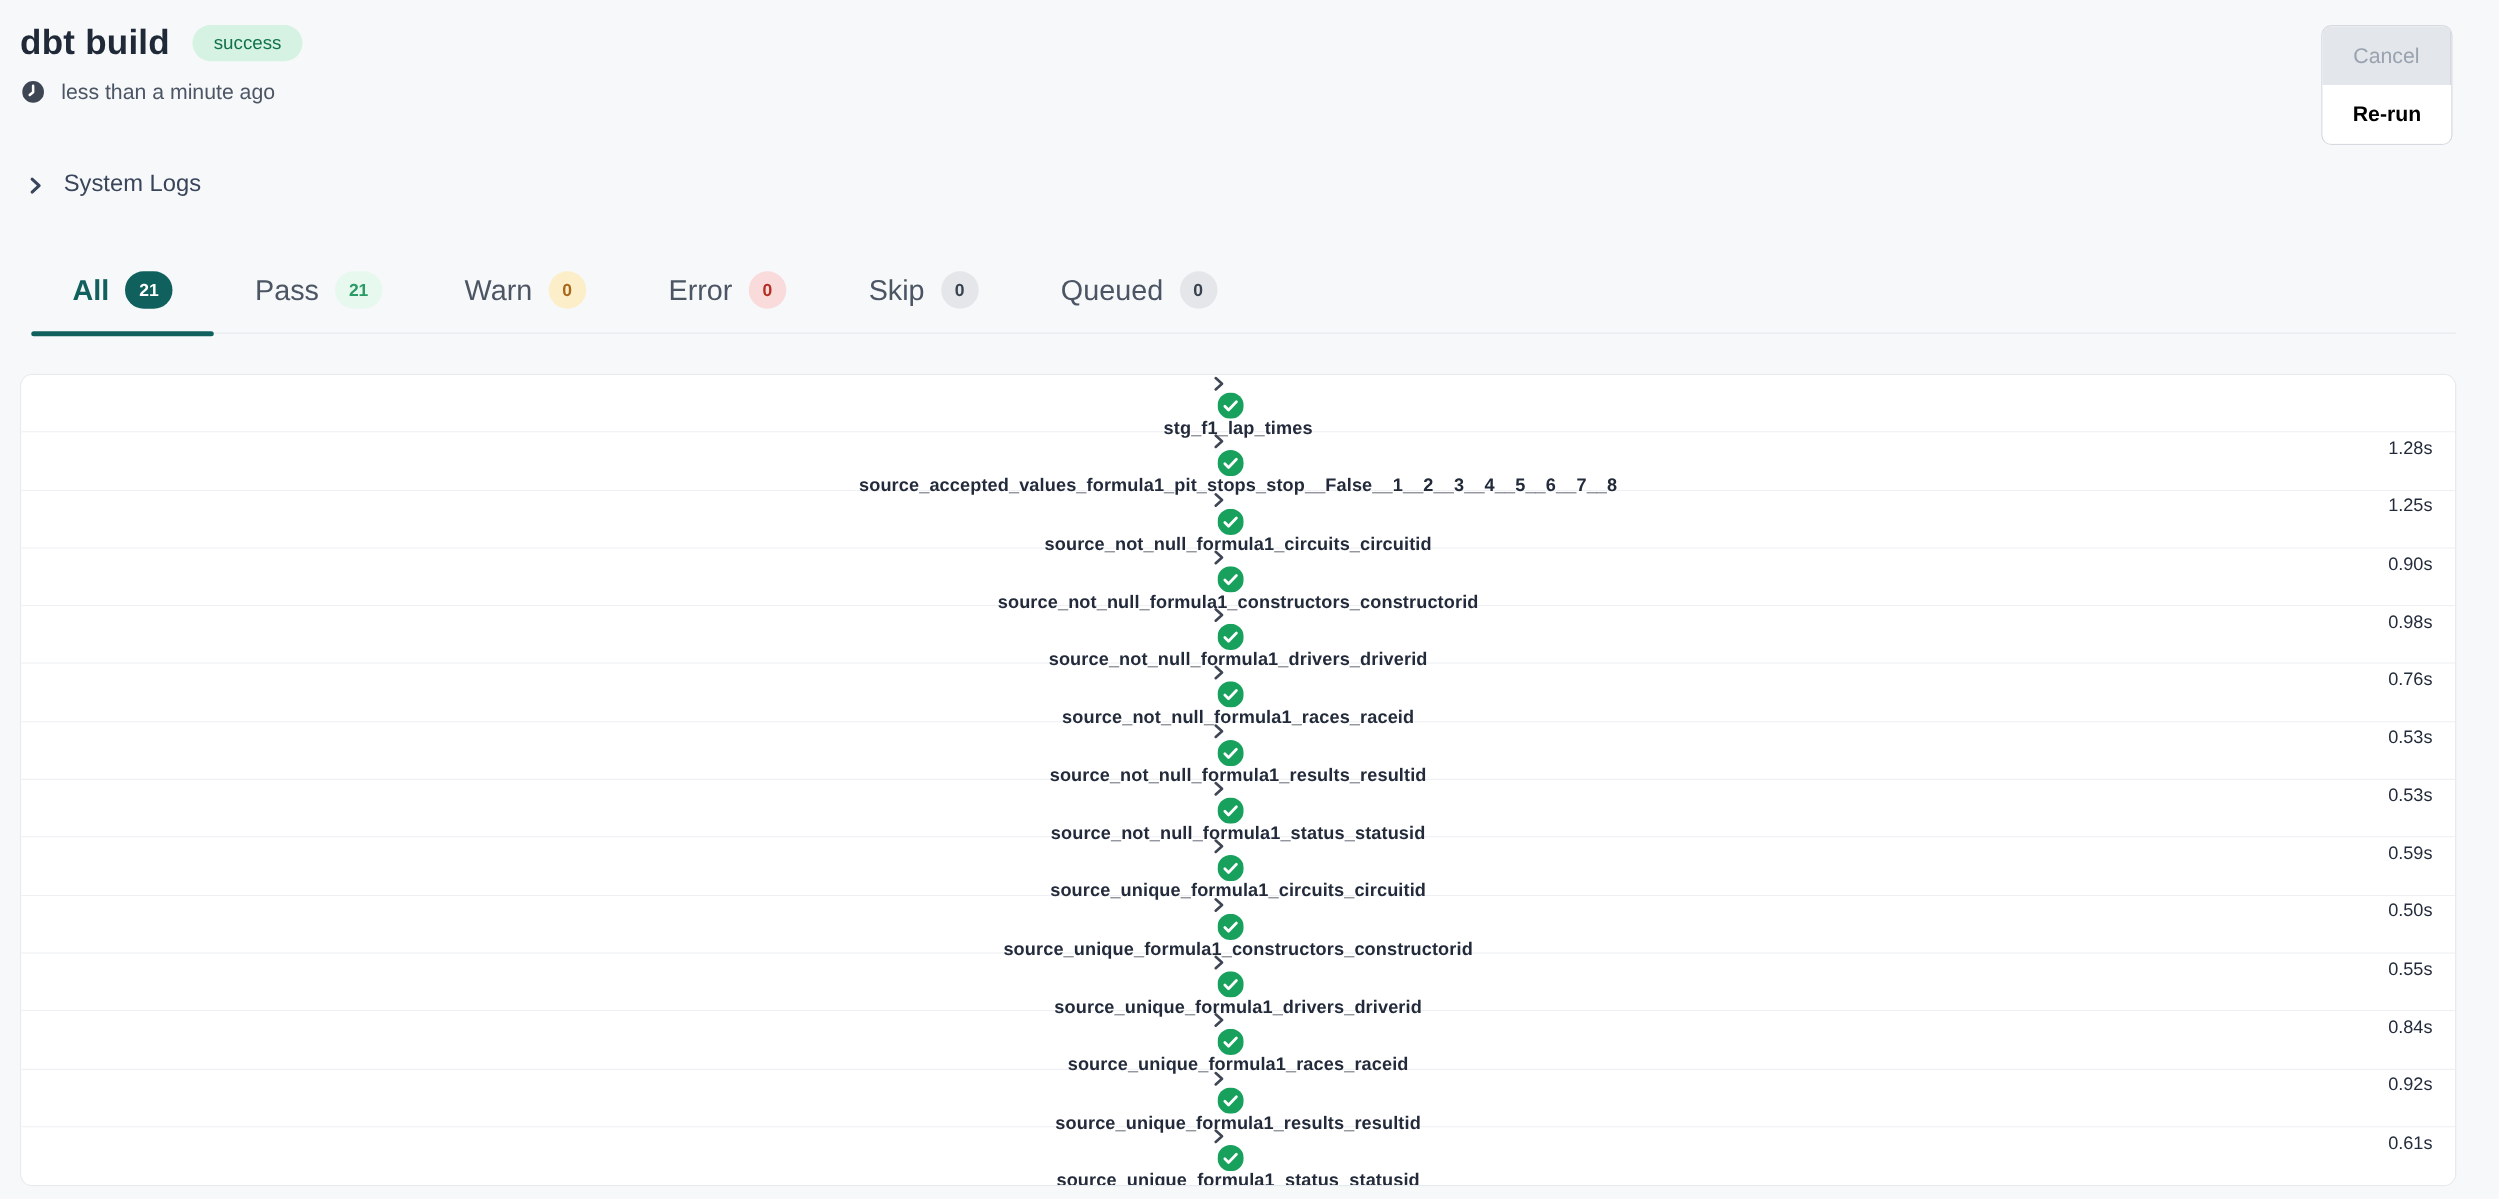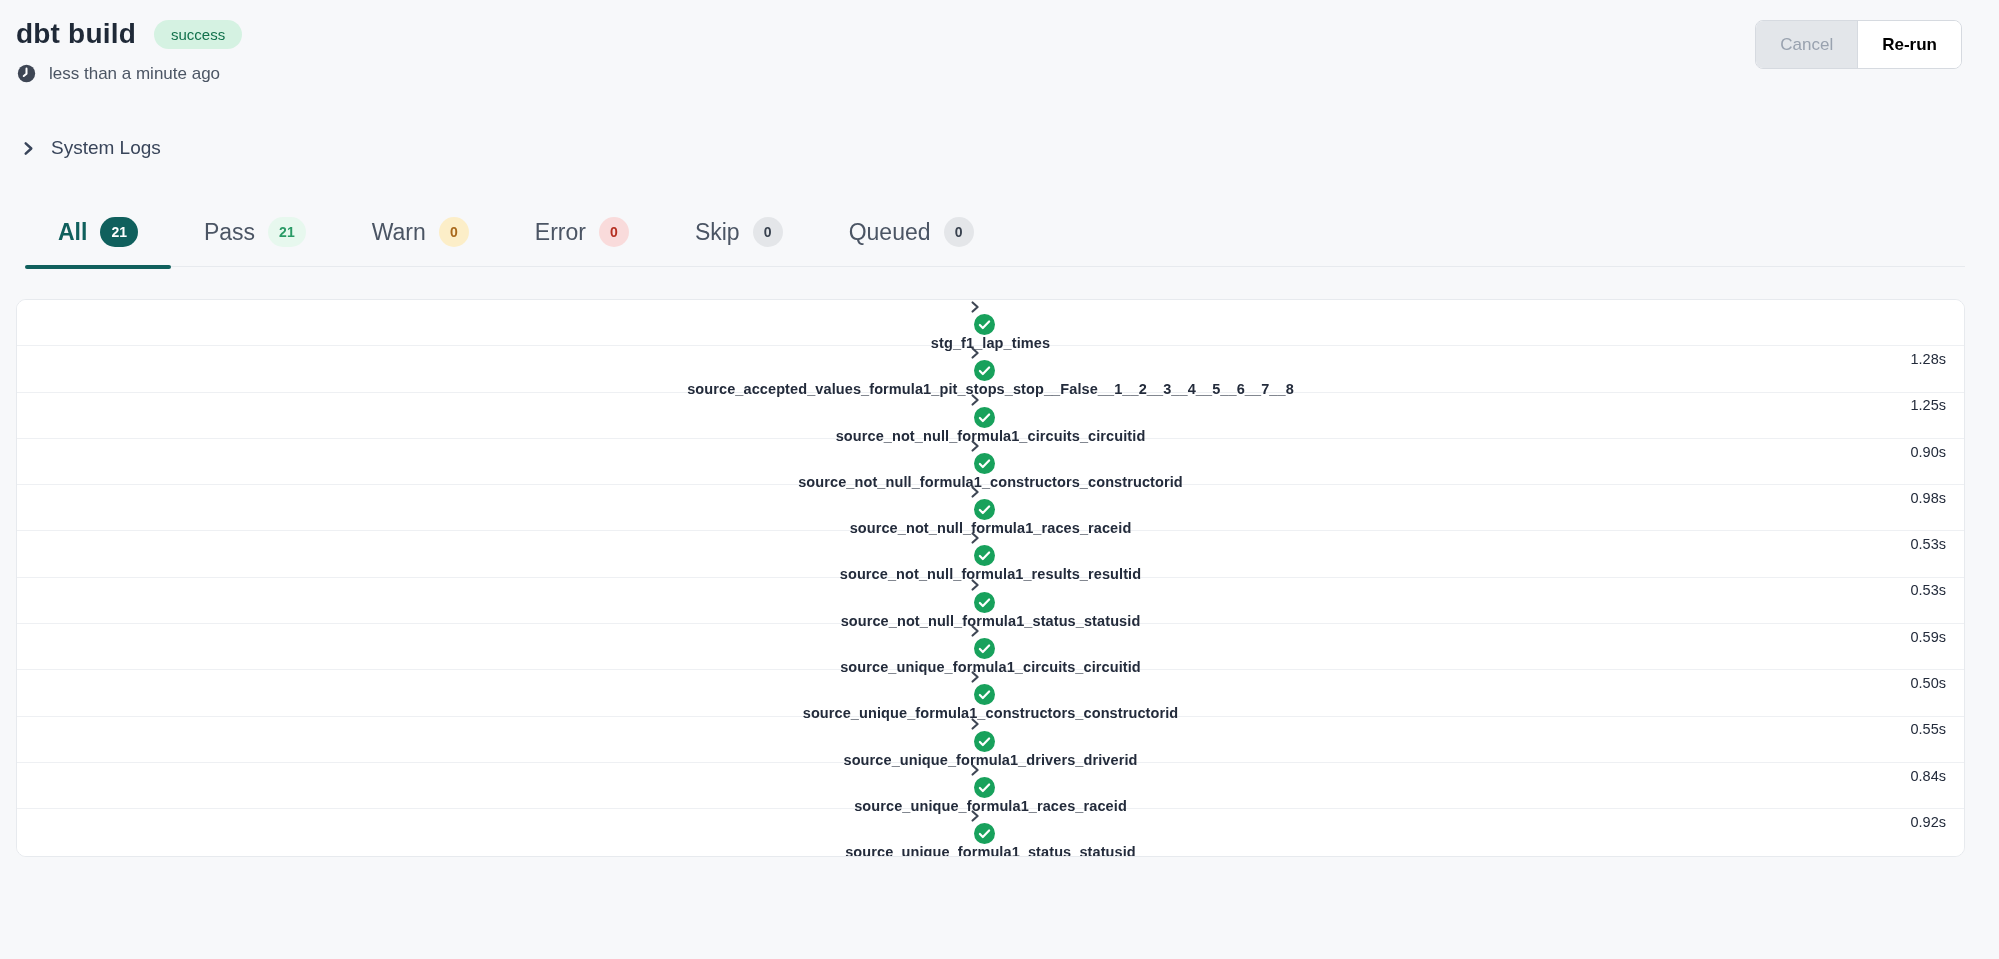--- a/index.html
+++ b/index.html
@@ -17,21 +17,21 @@
   .title-row { display: flex; align-items: center; gap: 18px; }
   .page-title { font-size: 28px; font-weight: 700; color: #1f2937; letter-spacing: 0.2px; }
   .status-badge {
     background: #d5f2e2; color: #11714b;
     font-size: 15px; font-weight: 500;
     padding: 7px 17px; border-radius: 999px; line-height: 1;
   }
   .btn-group {
     position: absolute; top: 20px; right: 37px;
     display: flex; border: 1px solid #d6dae0; border-radius: 8px;
-    overflow: hidden; background: #fff;
+    overflow: hidden; background: #fff; flex-direction: column;
   }
   .btn {
     font-family: inherit; font-size: 17px; line-height: 1;
     padding: 15px 24px; border: none; cursor: pointer; background: transparent;
   }
   .btn-cancel { background: #e3e6ea; color: #99a2af; border-right: 1px solid #d6dae0; cursor: default; }
   .btn-rerun { background: #ffffff; color: #000000; font-weight: 600; }
 
   .meta { margin-top: 10px; }
   .meta-row { display: flex; align-items: center; gap: 13px; margin-left: 1px; height: 27px; color: #4b5564; font-size: 17px; }
@@ -225,20 +225,35 @@
     <span class="row-check">
       <svg viewBox="0 0 20 20" aria-hidden="true">
         <circle cx="10" cy="10" r="10" fill="#18a15c"></circle>
         <path d="M5.6 10.5l2.8 2.8 6-6.2" stroke="#ffffff" stroke-width="2.1" fill="none" stroke-linecap="round" stroke-linejoin="round"></path>
       </svg>
     </span>
     <span class="row-name">source_not_null_formula1_constructors_constructorid</span>
     <span class="row-duration">0.98s</span>
   </div>
 
+  <div class="row">
+    <span class="row-chevron">
+      <svg viewBox="0 0 16 16" aria-hidden="true">
+        <path d="M5.2 2.8l5.8 5.2-5.8 5.2" stroke="#3e4654" stroke-width="2.4" fill="none" stroke-linecap="round" stroke-linejoin="round"></path>
+      </svg>
+    </span>
+    <span class="row-check">
+      <svg viewBox="0 0 20 20" aria-hidden="true">
+        <circle cx="10" cy="10" r="10" fill="#18a15c"></circle>
+        <path d="M5.6 10.5l2.8 2.8 6-6.2" stroke="#ffffff" stroke-width="2.1" fill="none" stroke-linecap="round" stroke-linejoin="round"></path>
+      </svg>
+    </span>
+    <span class="row-name">source_not_null_formula1_drivers_driverid</span>
+    <span class="row-duration">0.76s</span>
+  </div>
 
   <div class="row">
     <span class="row-chevron">
       <svg viewBox="0 0 16 16" aria-hidden="true">
         <path d="M5.2 2.8l5.8 5.2-5.8 5.2" stroke="#3e4654" stroke-width="2.4" fill="none" stroke-linecap="round" stroke-linejoin="round"></path>
       </svg>
     </span>
     <span class="row-check">
       <svg viewBox="0 0 20 20" aria-hidden="true">
         <circle cx="10" cy="10" r="10" fill="#18a15c"></circle>
@@ -338,20 +353,35 @@
     <span class="row-check">
       <svg viewBox="0 0 20 20" aria-hidden="true">
         <circle cx="10" cy="10" r="10" fill="#18a15c"></circle>
         <path d="M5.6 10.5l2.8 2.8 6-6.2" stroke="#ffffff" stroke-width="2.1" fill="none" stroke-linecap="round" stroke-linejoin="round"></path>
       </svg>
     </span>
     <span class="row-name">source_unique_formula1_races_raceid</span>
     <span class="row-duration">0.92s</span>
   </div>
 
+  <div class="row">
+    <span class="row-chevron">
+      <svg viewBox="0 0 16 16" aria-hidden="true">
+        <path d="M5.2 2.8l5.8 5.2-5.8 5.2" stroke="#3e4654" stroke-width="2.4" fill="none" stroke-linecap="round" stroke-linejoin="round"></path>
+      </svg>
+    </span>
+    <span class="row-check">
+      <svg viewBox="0 0 20 20" aria-hidden="true">
+        <circle cx="10" cy="10" r="10" fill="#18a15c"></circle>
+        <path d="M5.6 10.5l2.8 2.8 6-6.2" stroke="#ffffff" stroke-width="2.1" fill="none" stroke-linecap="round" stroke-linejoin="round"></path>
+      </svg>
+    </span>
+    <span class="row-name">source_unique_formula1_results_resultid</span>
+    <span class="row-duration">0.61s</span>
+  </div>
 
   <div class="row">
     <span class="row-chevron">
       <svg viewBox="0 0 16 16" aria-hidden="true">
         <path d="M5.2 2.8l5.8 5.2-5.8 5.2" stroke="#3e4654" stroke-width="2.4" fill="none" stroke-linecap="round" stroke-linejoin="round"></path>
       </svg>
     </span>
     <span class="row-check">
       <svg viewBox="0 0 20 20" aria-hidden="true">
         <circle cx="10" cy="10" r="10" fill="#18a15c"></circle>

